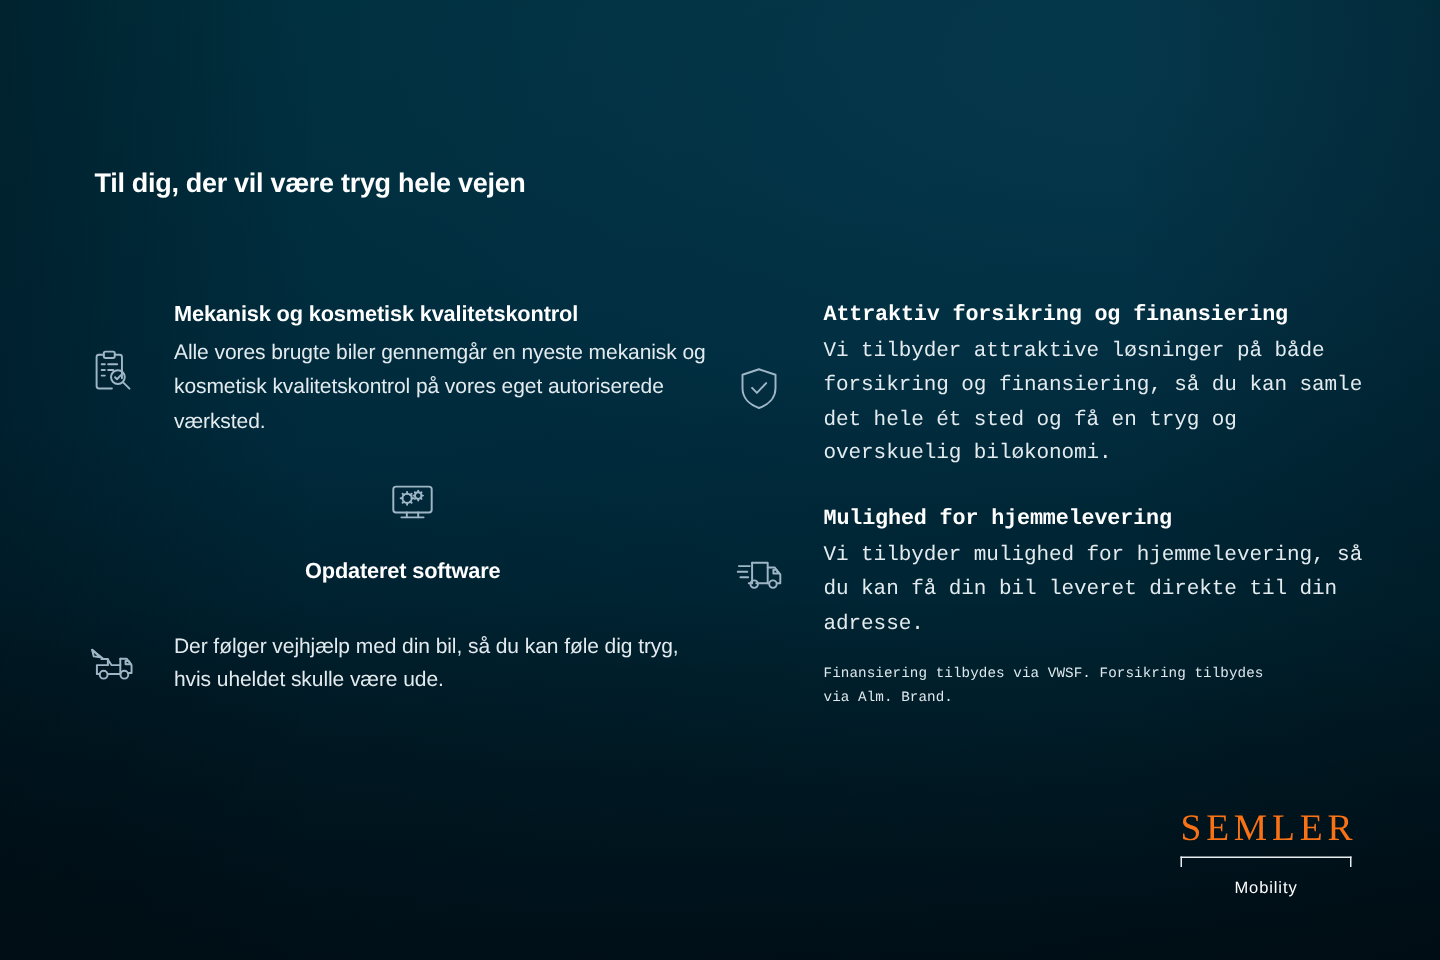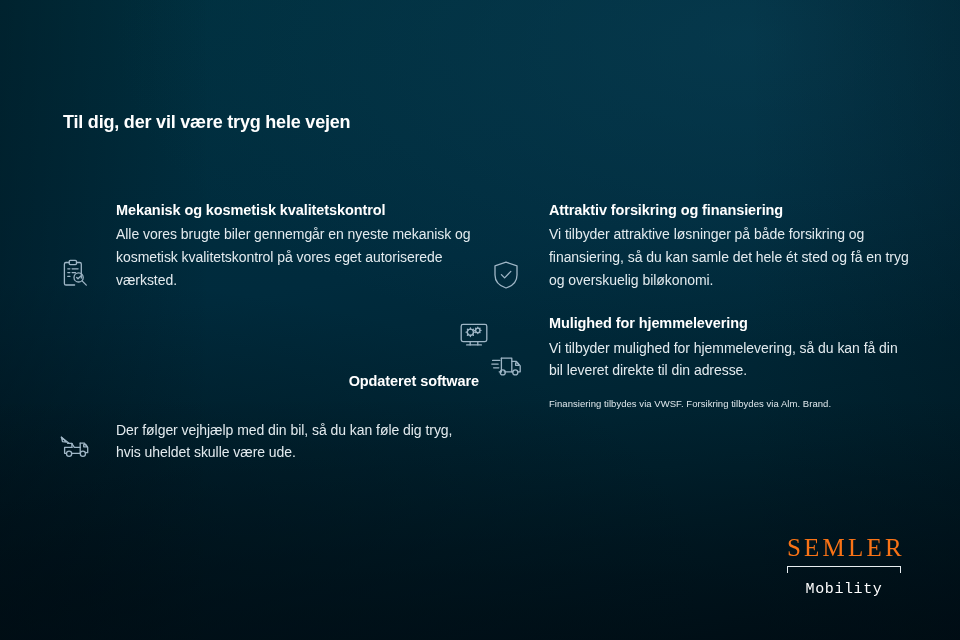--- a/index.html
+++ b/index.html
@@ -39,25 +39,25 @@
   }
 
   .columns {
     position:absolute;
     left:58px; top:200px;
     width:866px;
     display:flex;
     gap:0px;
   }
   .col { width:433px; }
-  .col-right { padding-left:0px; }
+  .col-right { padding-left:0px;font-family:Liberation Mono, monospace; }
 
   .feature {
     display:flex;
-    align-items:flex-end;
+    align-items:center;
     margin-bottom:18px;
   }
   .feature .icon-wrap {
     flex: 0 0 58px;
     display:flex;
     align-items:flex-start;
     justify-content:flex-start;
     padding-top:5px;
   }
   .feature .icon-wrap svg { display:block; }
@@ -117,22 +117,22 @@
   .logo-rule .bar {
     position:absolute; left:3px; right:3px; top:0;
     height:1px; background:#e8eef1;
   }
   .logo-rule .tick-l, .logo-rule .tick-r {
     position:absolute; top:0; width:1px; height:7px; background:#e8eef1;
   }
   .logo-rule .tick-l { left:3px; }
   .logo-rule .tick-r { right:3px; }
   .logo-sub {
-    font-family:Liberation Mono, monospace;
-    font-size:15px;
+    font-family:Liberation Sans, sans-serif;
+    font-size:11px;
     letter-spacing:0.6px;
     color:#ffffff;
   }
 </style>
 </head>
 <body>
 
 <div class="page">
   <div class="bg-base"></div>
   <div class="bg-vignette"></div>

